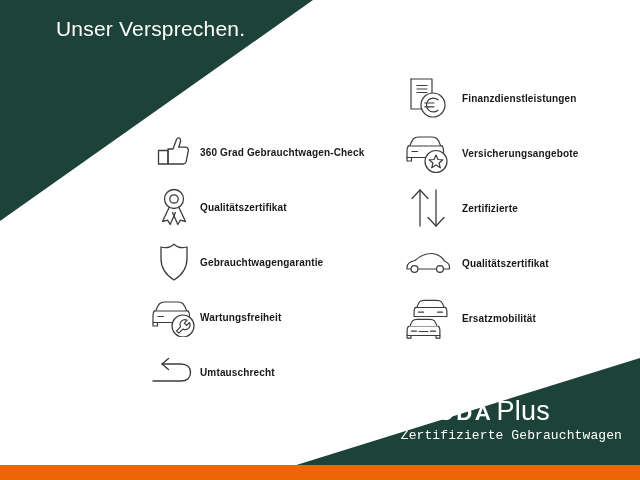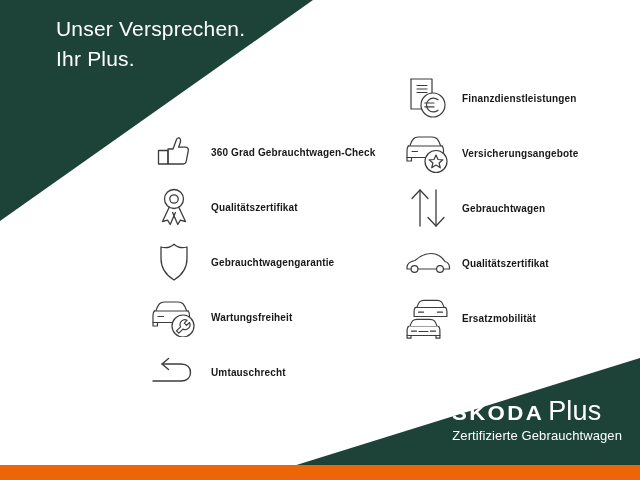--- a/index.html
+++ b/index.html
@@ -60,21 +60,21 @@
     align-items: center;
     justify-content: center;
   }
   .feature .flabel {
     font-size: 10px;
     font-weight: bold;
     color: #16181a;
     letter-spacing: 0.15px;
     white-space: nowrap;
   }
-  #col-left .flabel { margin-left: 11px; }
+  #col-left .flabel { margin-left: 0; }
   #col-right .flabel { margin-left: 8px; }
   
   #logo-block {
     position: absolute;
     right: 18px;
     bottom: 36px;
     text-align: center;
     z-index: 6;
     color: #ffffff;
   }
@@ -97,38 +97,38 @@
     line-height: 24px;
     margin-left: 9px;
     letter-spacing: 0.2px;
   }
   #logo-sub {
     font-size: 13px;
     font-weight: 400;
     line-height: 17px;
     letter-spacing: 0.1px;
     margin-top: 2px;
+    font-family: Liberation Mono, monospace;
   }
   svg { display: block; }
 </style>
 </head>
 <body>
 
 <div id="stage">
 
   <svg id="bg-layer" viewBox="0 0 640 480">
     <rect x="0" y="0" width="640" height="480" fill="#ffffff"></rect>
     <polygon points="0,0 313,0 0,221" fill="#1d4338"></polygon>
     <polygon points="290,467 640,358 640,467" fill="#1d4338"></polygon>
     <rect x="0" y="465" width="640" height="15" fill="#ec6608"></rect>
   </svg>
 
   <div id="headline">
     <div class="line">Unser Versprechen.</div>
-    <div class="line">Ihr Plus.</div>
   </div>
 
   <div class="col" id="col-left">
 
     <div class="feature">
       <div class="ficon">
         <svg width="40" height="38" viewBox="0 0 40 38" fill="none" stroke="#3c3c3c" stroke-width="1.3" stroke-linejoin="round" stroke-linecap="round">
           <path d="M14 16 L19 16 L22.5 6.5 C23.2 4.6 25.4 4.4 26.2 5.8 C26.8 6.9 26.6 8.6 26.1 10 L24.6 14.2 L31.5 14.2 C33.4 14.2 34.7 15.8 34.3 17.6 L32.2 28.5 C31.9 30 30.6 31 29.1 31 L14 31 Z"></path>
           <rect x="4.5" y="17.5" width="9.5" height="13.5"></rect>
         </svg>
@@ -224,21 +224,21 @@
 
     <div class="feature">
       <div class="ficon">
         <svg width="38" height="42" viewBox="0 0 38 42" fill="none" stroke="#3c3c3c" stroke-width="1.3" stroke-linejoin="round" stroke-linecap="round">
           <path d="M11 39 L11 3"></path>
           <path d="M3 11.5 L11 3 L19 11.5"></path>
           <path d="M27 3 L27 39"></path>
           <path d="M19 30.5 L27 39 L35 30.5"></path>
         </svg>
       </div>
-      <div class="flabel">Gebrauchtwagen</div>
+      <div class="flabel">Zertifizierte</div>
     </div>
 
     <div class="feature">
       <div class="ficon">
         <svg width="46" height="24" viewBox="0 0 46 24" fill="none" stroke="#3c3c3c" stroke-width="1.2" stroke-linejoin="round" stroke-linecap="round">
           <path d="M2 16.5 C2 12.5 5 10.5 10 9.5 C15 5 20 2.5 26 2.5 C32 2.5 37 6 40 10.5 C43 11.5 44.5 13.5 44.5 16.5 L44.5 18 L2 18 Z"></path>
           <circle cx="9.5" cy="18" r="3.4" fill="#ffffff"></circle>
           <circle cx="35" cy="18" r="3.4" fill="#ffffff"></circle>
         </svg>
       </div>

